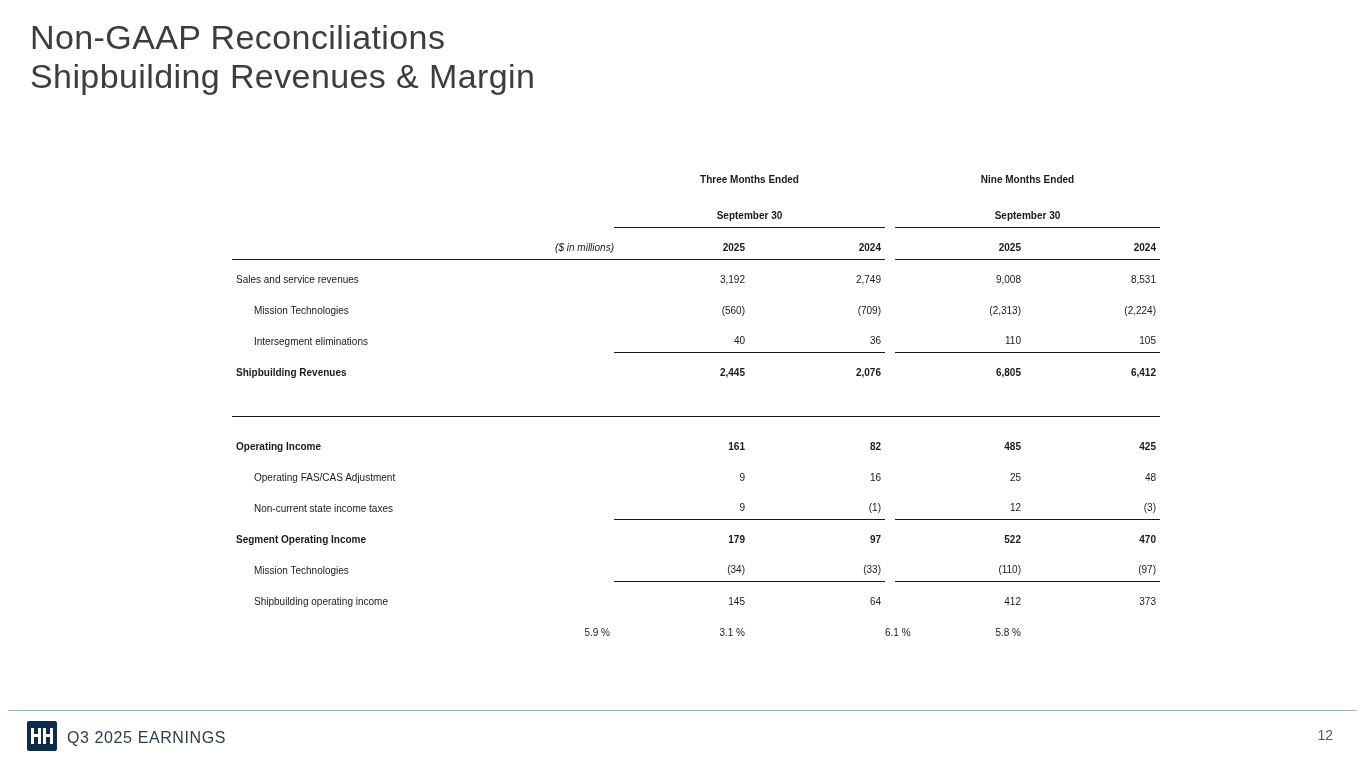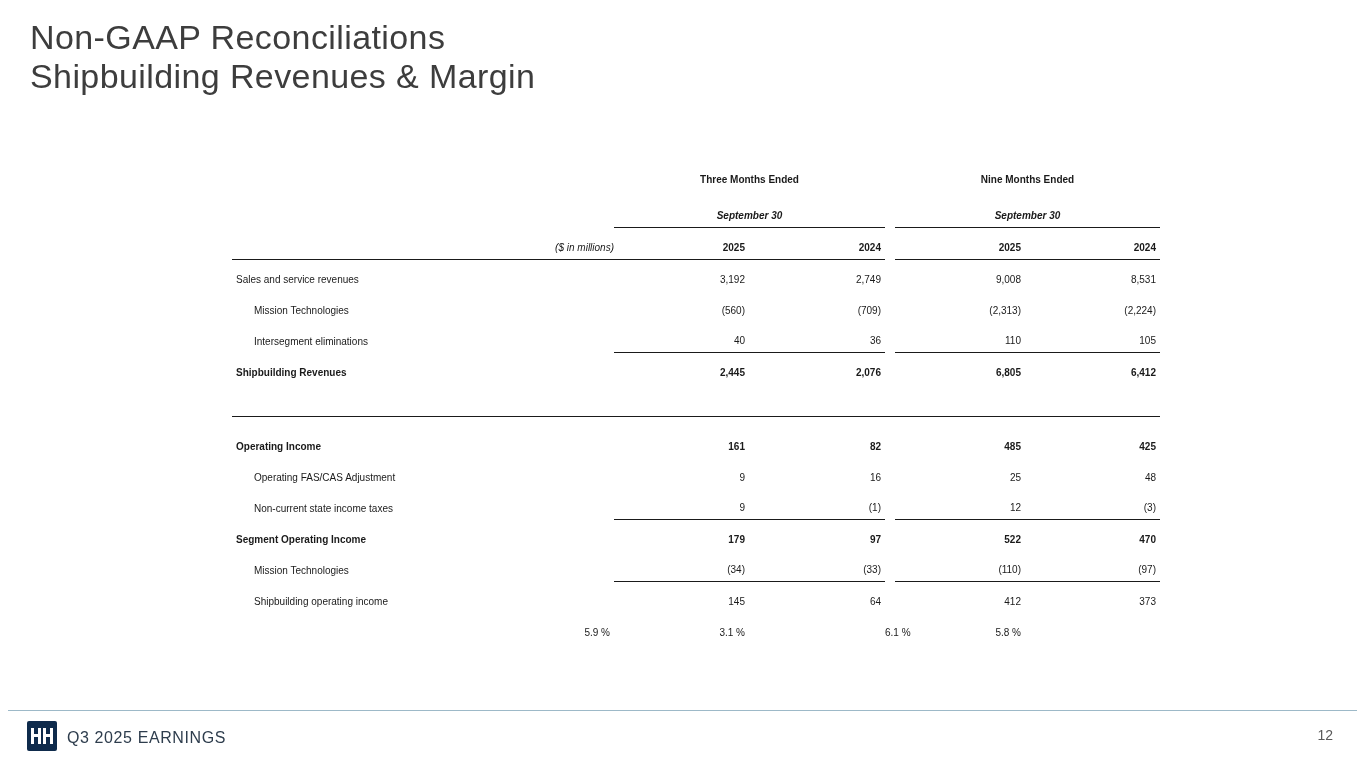--- a/index.html
+++ b/index.html
@@ -22,21 +22,21 @@
     font-size:10px;
     margin-top:12px;
   }
   .trow{
     display:grid;
     grid-template-columns:382px 135px 136px 10px 130px 135px;
     align-items:end;
     height:31px;
   }
   .trow.hgroups{height:30px;align-items:center;}
-  .trow.hsub{height:34px;font-style:italic;}
+  .trow.hsub{height:34px;}
   .trow.hyears{height:32px;}
   .cell{white-space:nowrap;}
   .cell.label{grid-column:1;padding-left:4px;}
   .cell.label.indent{padding-left:22px;}
   .cell.val{text-align:right;padding-right:4px;}
   .cell.gap{grid-column:auto;}
   .group{font-weight:bold;text-align:center;}
   .span-a{grid-column:2 / 4;}
   .span-b{grid-column:5 / 7;}
   .uline{border-bottom:1.5px solid #1a1a1a;}

